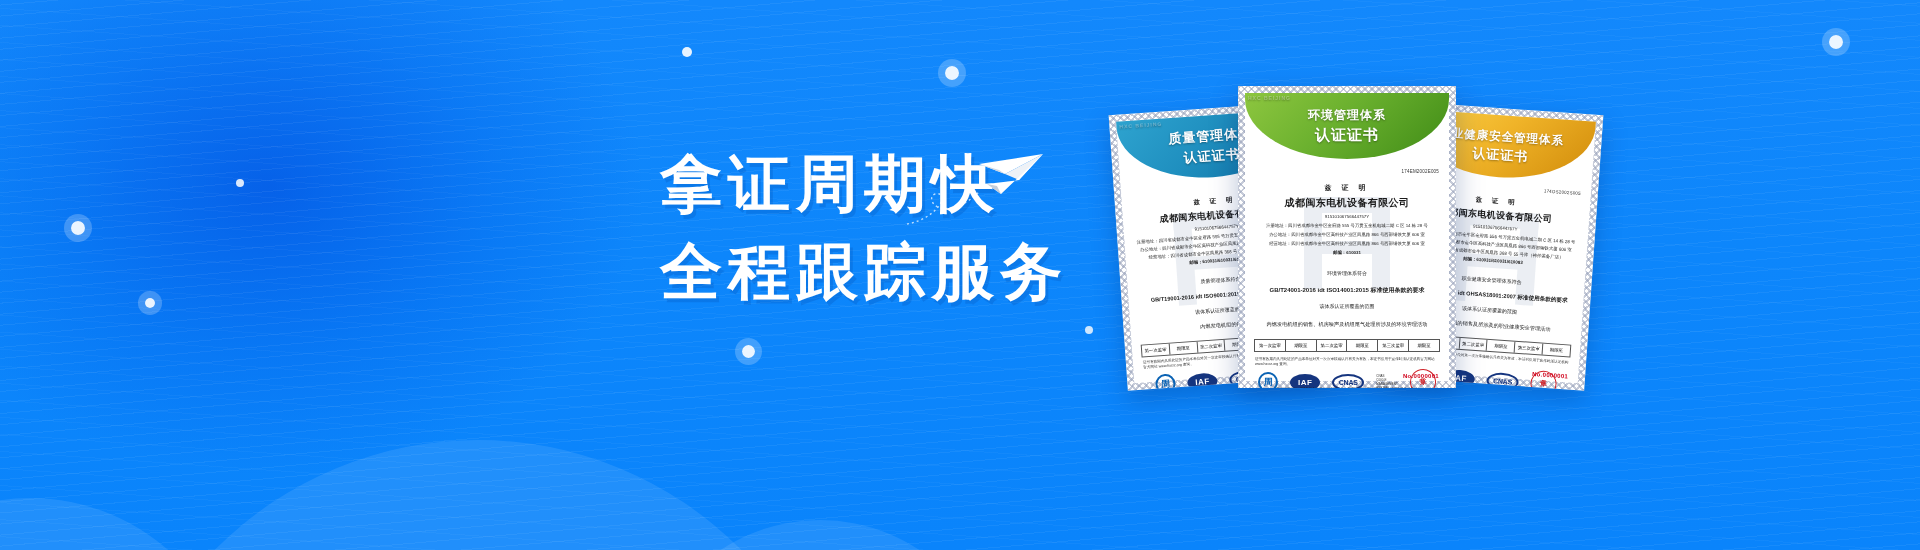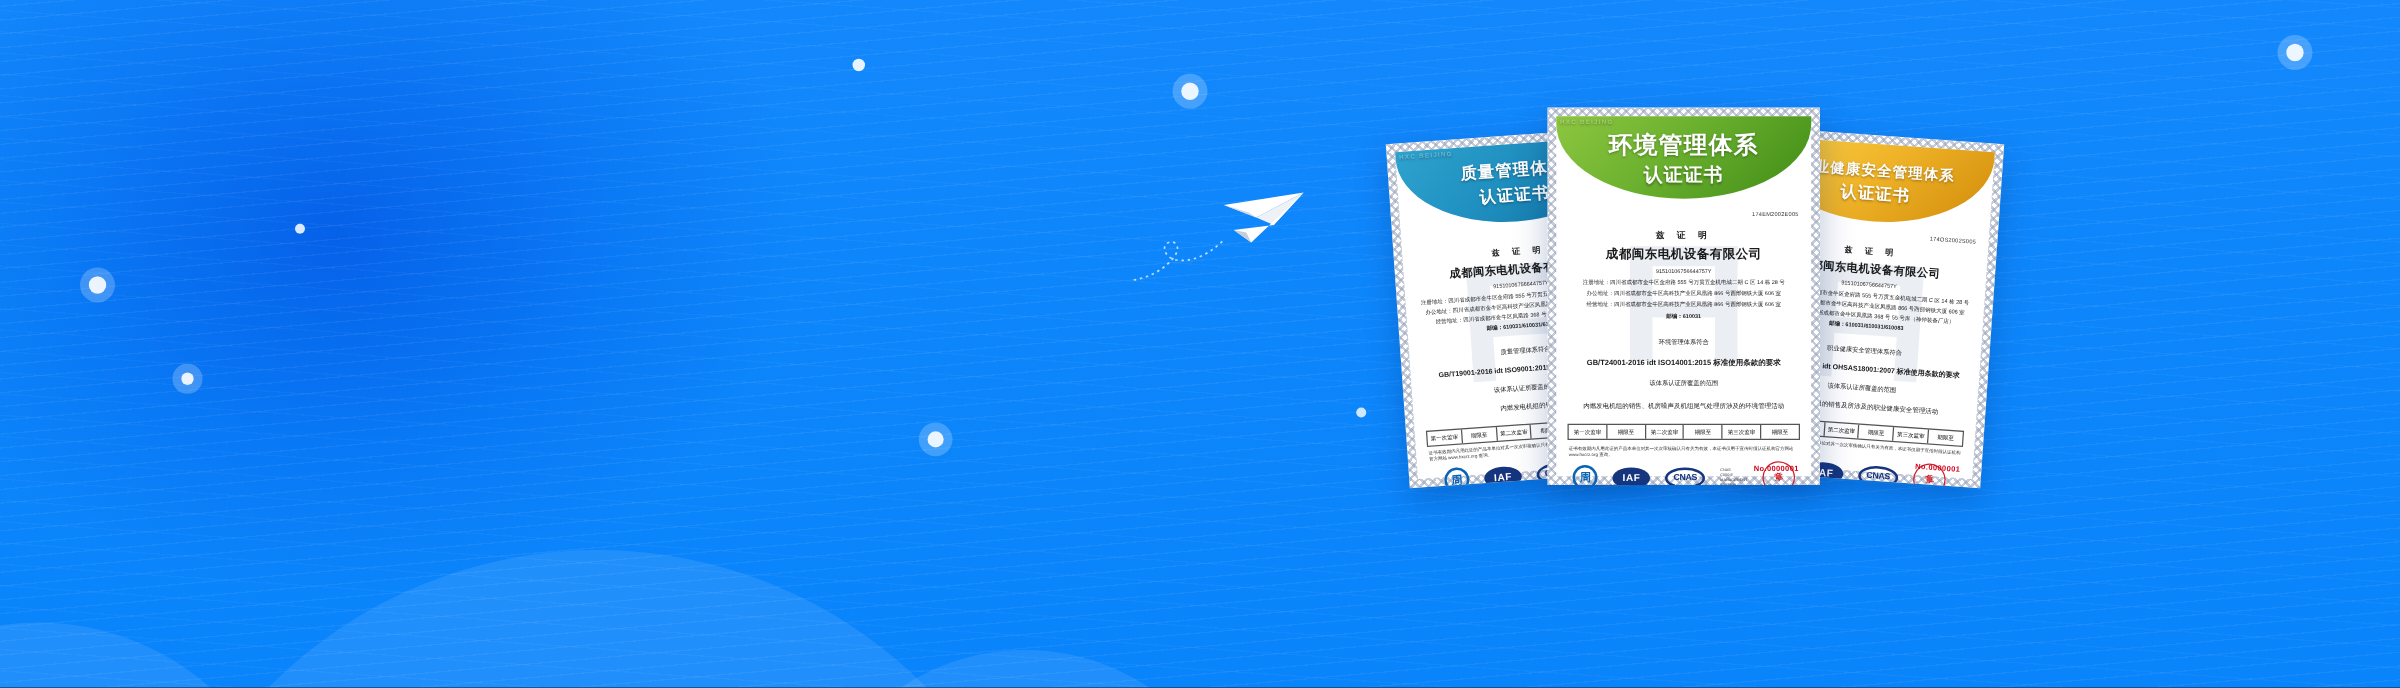--- a/index.html
+++ b/index.html
@@ -161,20 +161,24 @@
 
   <div class="dot" style="left:236px; top:179px;  width:8px;  height:8px;  opacity:.85;"></div>
   <div class="ring" style="left:71px;  top:221px;  width:14px; height:14px;"></div>
   <div class="ring" style="left:145px; top:298px;  width:10px; height:10px;"></div>
   <div class="dot" style="left:682px; top:47px;   width:10px; height:10px; opacity:.9;"></div>
   <div class="ring" style="left:945px; top:66px;   width:14px; height:14px;"></div>
   <div class="ring" style="left:742px; top:345px;  width:13px; height:13px;"></div>
   <div class="dot" style="left:1085px;top:326px;  width:8px;  height:8px;  opacity:.8;"></div>
   <div class="ring" style="left:1829px;top:35px;   width:14px; height:14px;"></div>
 
+  <div class="headline">
+    <div class="line">拿证周期快</div>
+    <div class="line">全程跟踪服务</div>
+  </div>
 
   <svg class="trail" viewBox="0 0 90 56">
     <path d="M2 52 C 14 50, 26 44, 34 34 C 40 26, 36 20, 30 22 C 24 24, 26 34, 36 36 C 48 38, 62 32, 74 20" fill="none" stroke="#ffffff" stroke-width="1.4" stroke-dasharray="2 3" opacity="0.72"></path>
   </svg>
 
   <svg class="plane" viewBox="0 0 70 48">
     <polygon points="4,14 68,4 30,24" fill="#ffffff"></polygon>
     <polygon points="4,14 30,24 24,20" fill="#cdd6e2"></polygon>
     <polygon points="30,24 68,4 44,30" fill="#eef2f7"></polygon>
     <polygon points="12,34 44,30 68,4 26,44" fill="#ffffff"></polygon>
@@ -261,21 +265,21 @@
         </div>
         <div class="no" style="bottom:3px;">No.0000001</div>
       </div>
     </div>
 
     <div class="cert" style="left:120px; top:8px; width:218px; height:302px; z-index:3;">
       <div class="guilloche"></div>
       <div class="field">
         <div class="cert-head" style="background:linear-gradient(135deg,#8dc63f 0%,#6ab02e 45%,#3f8b16 100%); height:66px;">
           <div class="wm">HXC BEIJING</div>
-          <div class="ht" style="font-size:19px;">环境管理体系</div>
+          <div class="ht" style="font-size:12px;">环境管理体系</div>
           <div class="ht2" style="font-size:15px;">认证证书</div>
         </div>
         <div class="ghost" style="top:104px;"></div>
         <div class="body-txt serial" style="top:76px;">174EM2002E005</div>
         <div class="body-txt zm" style="top:90px; font-size:7px;">兹 证 明</div>
         <div class="body-txt company" style="top:103px; font-size:10px;">成都闽东电机设备有限公司</div>
         <div class="body-txt micro" style="top:120px;">91510106756644757Y</div>
         <div class="body-txt micro" style="top:129px;">注册地址：四川省成都市金牛区金府路 555 号万贯五金机电城二期 C 区 14 栋 28 号</div>
         <div class="body-txt micro" style="top:138px;">办公地址：四川省成都市金牛区高科技产业区凤凰路 866 号西部钢铁大厦 606 室</div>
         <div class="body-txt micro" style="top:147px;">经营地址：四川省成都市金牛区高科技产业区凤凰路 866 号西部钢铁大厦 606 室</div>

